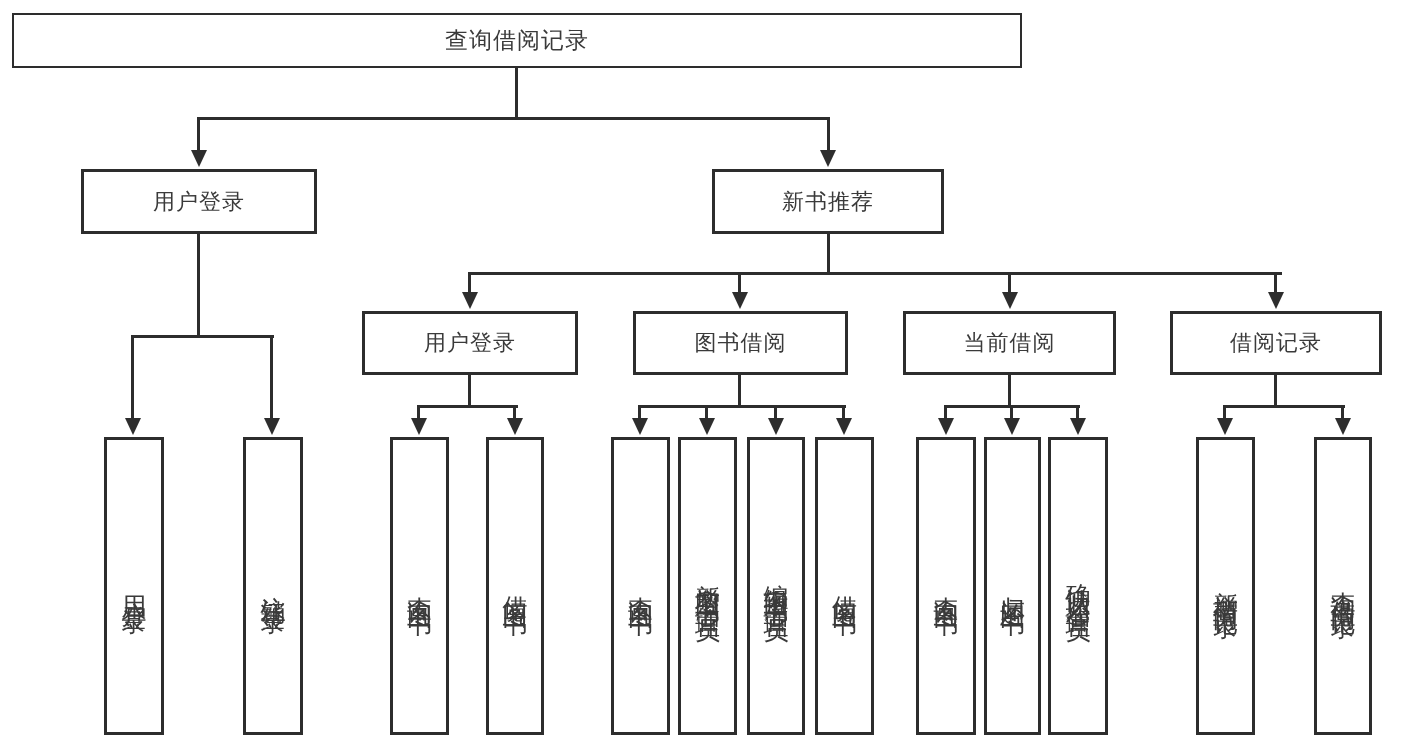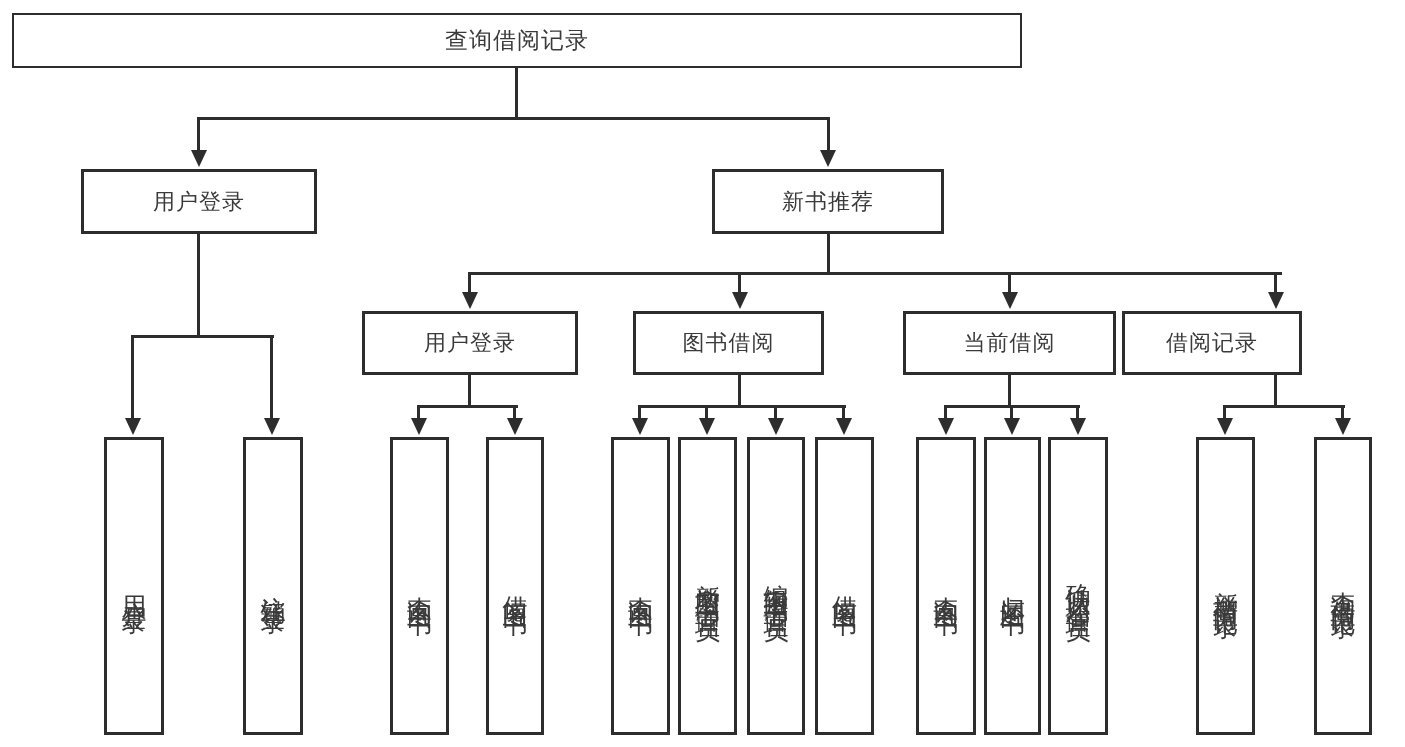--- a/index.html
+++ b/index.html
@@ -23,23 +23,23 @@
 <body>
 
 <div class="canvas">
 
   <div class="box hbox root" style="left:12px;top:13px;width:1010px;height:55px">查询借阅记录</div>
 
   <div class="box hbox" style="left:81px;top:169px;width:236px;height:65px">用户登录</div>
   <div class="box hbox" style="left:712px;top:169px;width:232px;height:65px">新书推荐</div>
 
   <div class="box hbox" style="left:362px;top:311px;width:216px;height:64px">用户登录</div>
-  <div class="box hbox" style="left:633px;top:311px;width:191px;height:64px">图书借阅</div>
+  <div class="box hbox" style="left:633px;top:311px;width:215px;height:64px">图书借阅</div>
   <div class="box hbox" style="left:903px;top:311px;width:213px;height:64px">当前借阅</div>
-  <div class="box hbox" style="left:1122px;top:311px;width:180px;height:64px">借阅记录</div>
+  <div class="box hbox" style="left:1170px;top:311px;width:212px;height:64px">借阅记录</div>
 
   <div class="box vbox" style="left:104px;top:437px;width:60px;height:298px">
     <span>用户登录</span>
   </div>
   <div class="box vbox" style="left:243px;top:437px;width:60px;height:298px">
     <span>注销登录</span>
   </div>
 
   <div class="box vbox" style="left:390px;top:437px;width:59px;height:298px">
     <span>查询图书</span>

